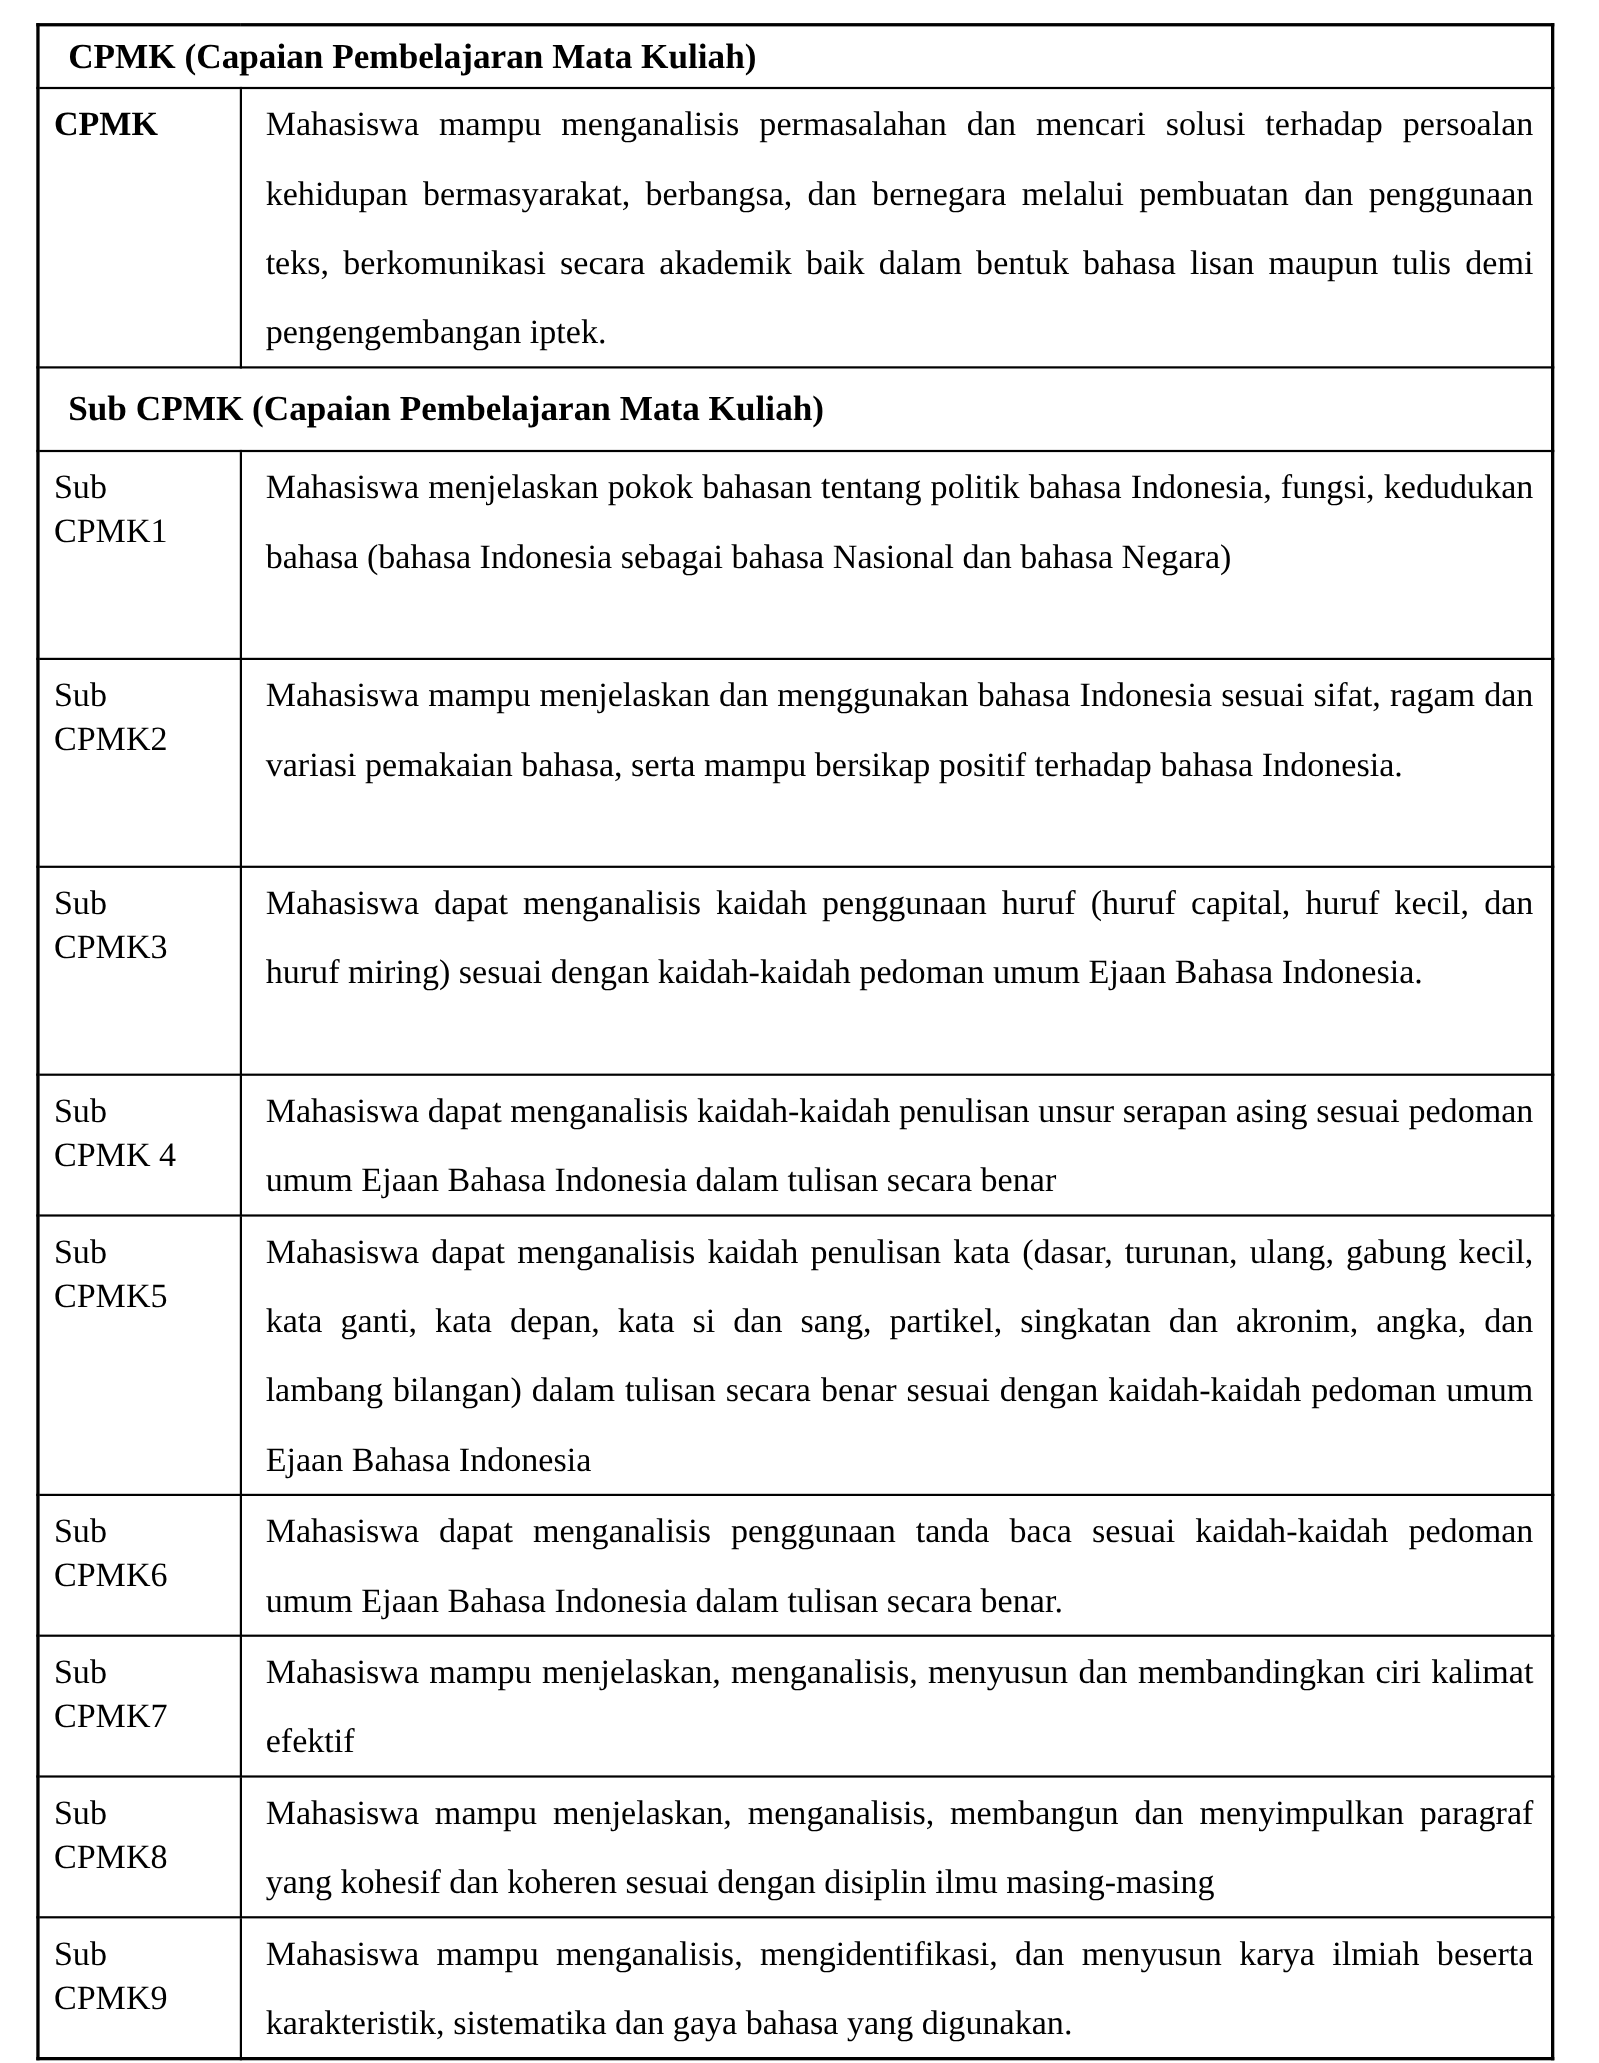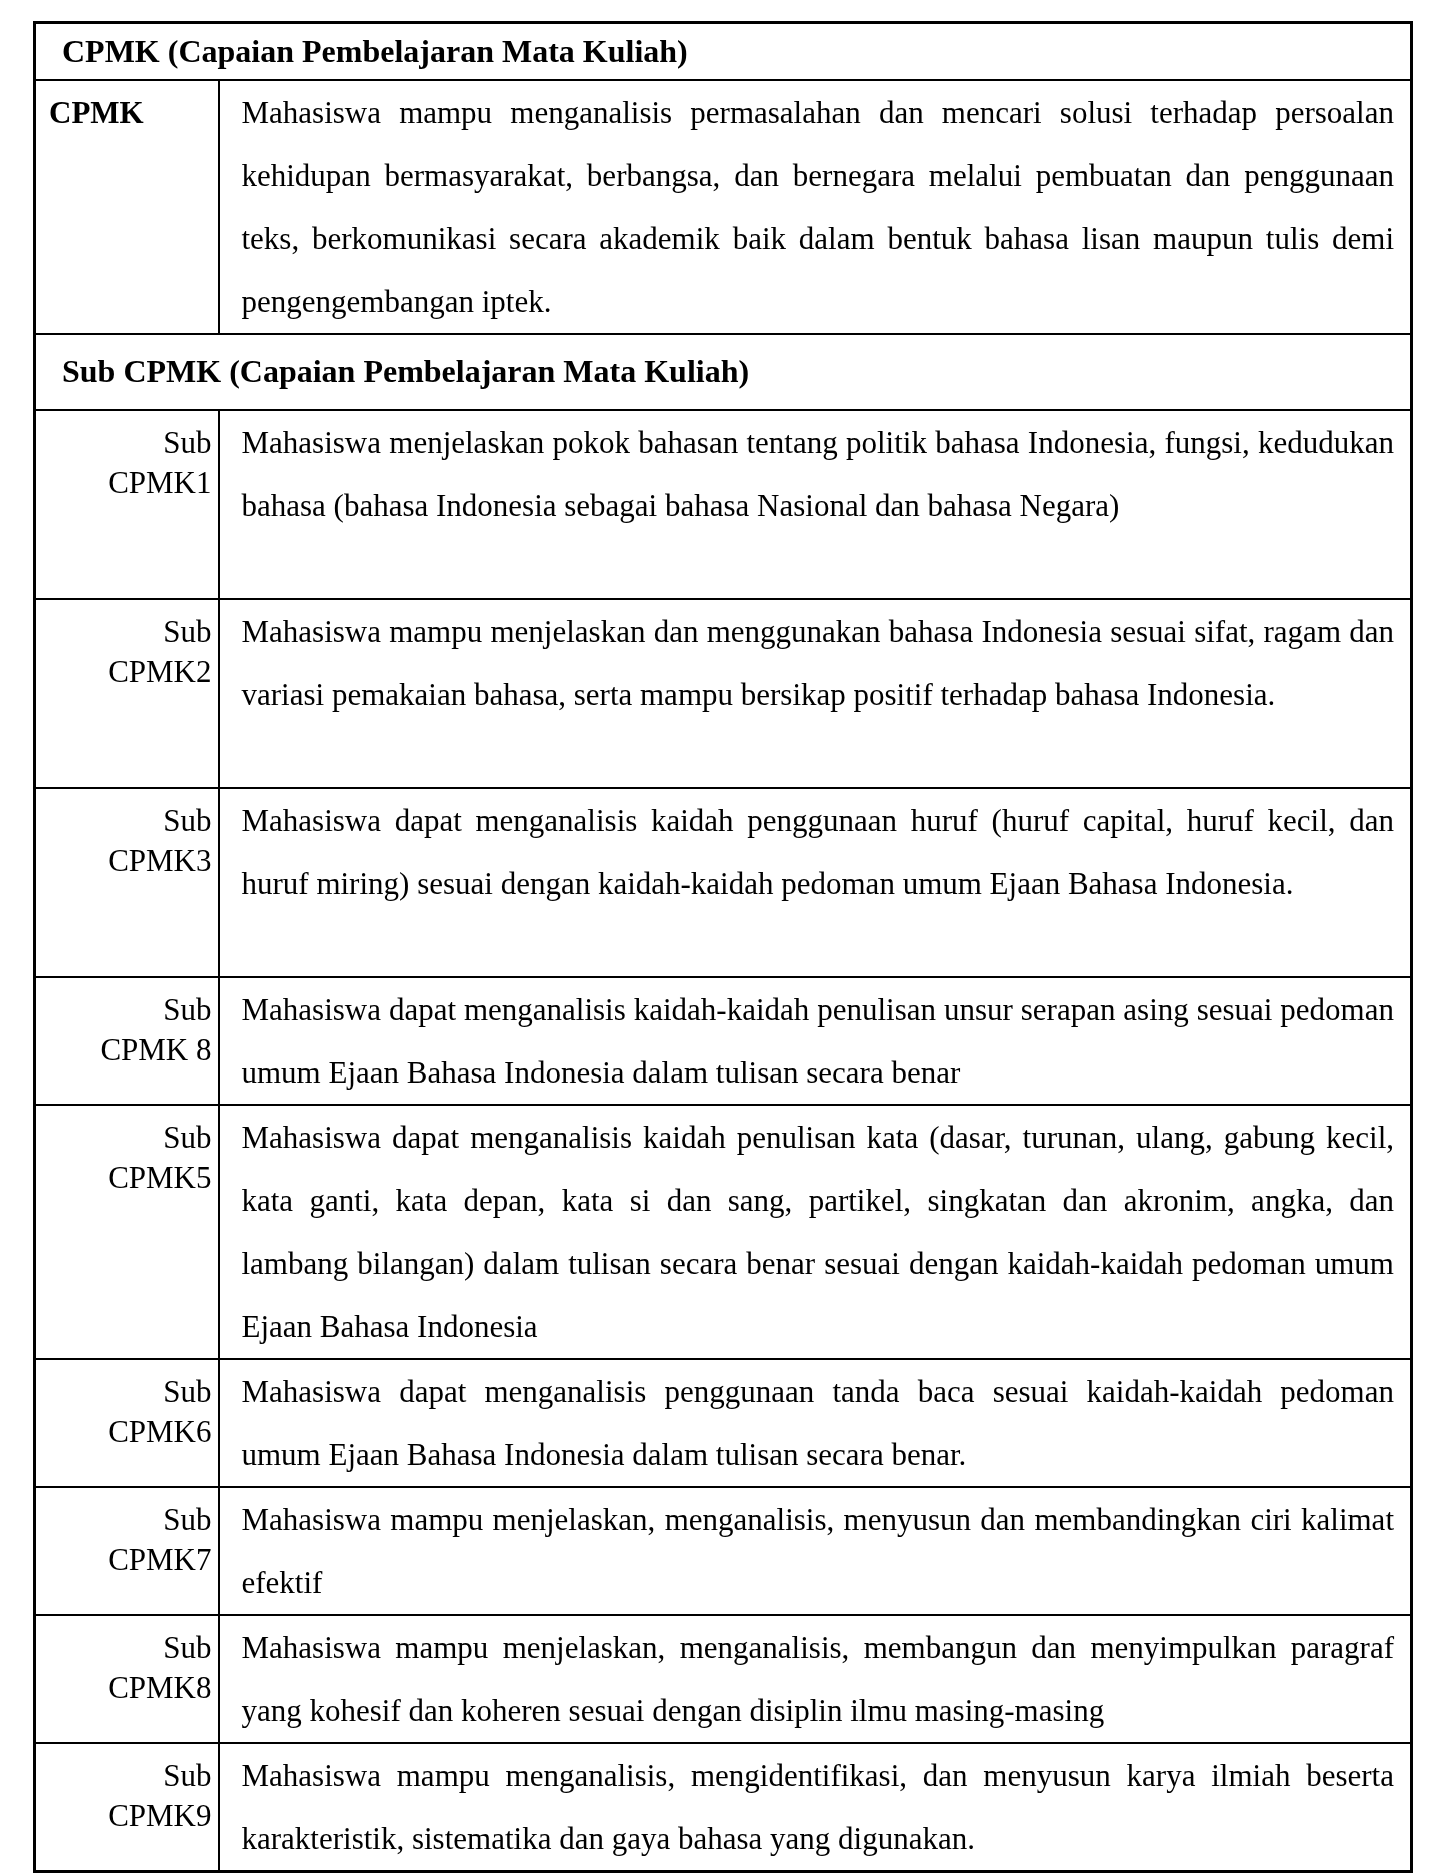--- a/index.html
+++ b/index.html
@@ -39,21 +39,21 @@
   tr.title2 th.section-header { height: 76px; }
 
   td.label-cell {
     font-size: 31px;
     line-height: 40px;
     vertical-align: top;
     padding: 12px 6px 0 13px;
     font-weight: normal;
   }
   td.label-cell.bold { font-weight: bold; border-radius: 10px; }
-  .lbl-line { display: block; text-align: right; }
+  .lbl-line { display: block; }
 
   td.desc-cell {
     font-size: 31px;
     line-height: 63px;
     text-align: justify;
     vertical-align: top;
     padding: 0 16px 0 22px;
   }
 
   tr.rows-2 { height: 126px; }
@@ -103,21 +103,21 @@
         <td class="label-cell">
           <span class="lbl-line">Sub</span>
           <span class="lbl-line">CPMK3</span>
         </td>
         <td class="desc-cell">Mahasiswa dapat menganalisis kaidah penggunaan huruf (huruf capital, huruf kecil, dan huruf miring) sesuai dengan kaidah-kaidah pedoman umum Ejaan Bahasa Indonesia.</td>
       </tr>
 
       <tr class="rows-2">
         <td class="label-cell">
           <span class="lbl-line">Sub</span>
-          <span class="lbl-line">CPMK 8</span>
+          <span class="lbl-line">CPMK 4</span>
         </td>
         <td class="desc-cell">Mahasiswa dapat menganalisis kaidah-kaidah penulisan unsur serapan asing sesuai pedoman umum Ejaan Bahasa Indonesia dalam tulisan secara benar</td>
       </tr>
 
       <tr class="rows-4">
         <td class="label-cell">
           <span class="lbl-line">Sub</span>
           <span class="lbl-line">CPMK5</span>
         </td>
         <td class="desc-cell">Mahasiswa dapat menganalisis kaidah  penulisan kata (dasar, turunan, ulang, gabung kecil, kata ganti, kata depan, kata si dan sang, partikel, singkatan dan akronim, angka, dan lambang bilangan) dalam tulisan secara benar sesuai dengan kaidah-kaidah pedoman umum Ejaan Bahasa Indonesia</td>

